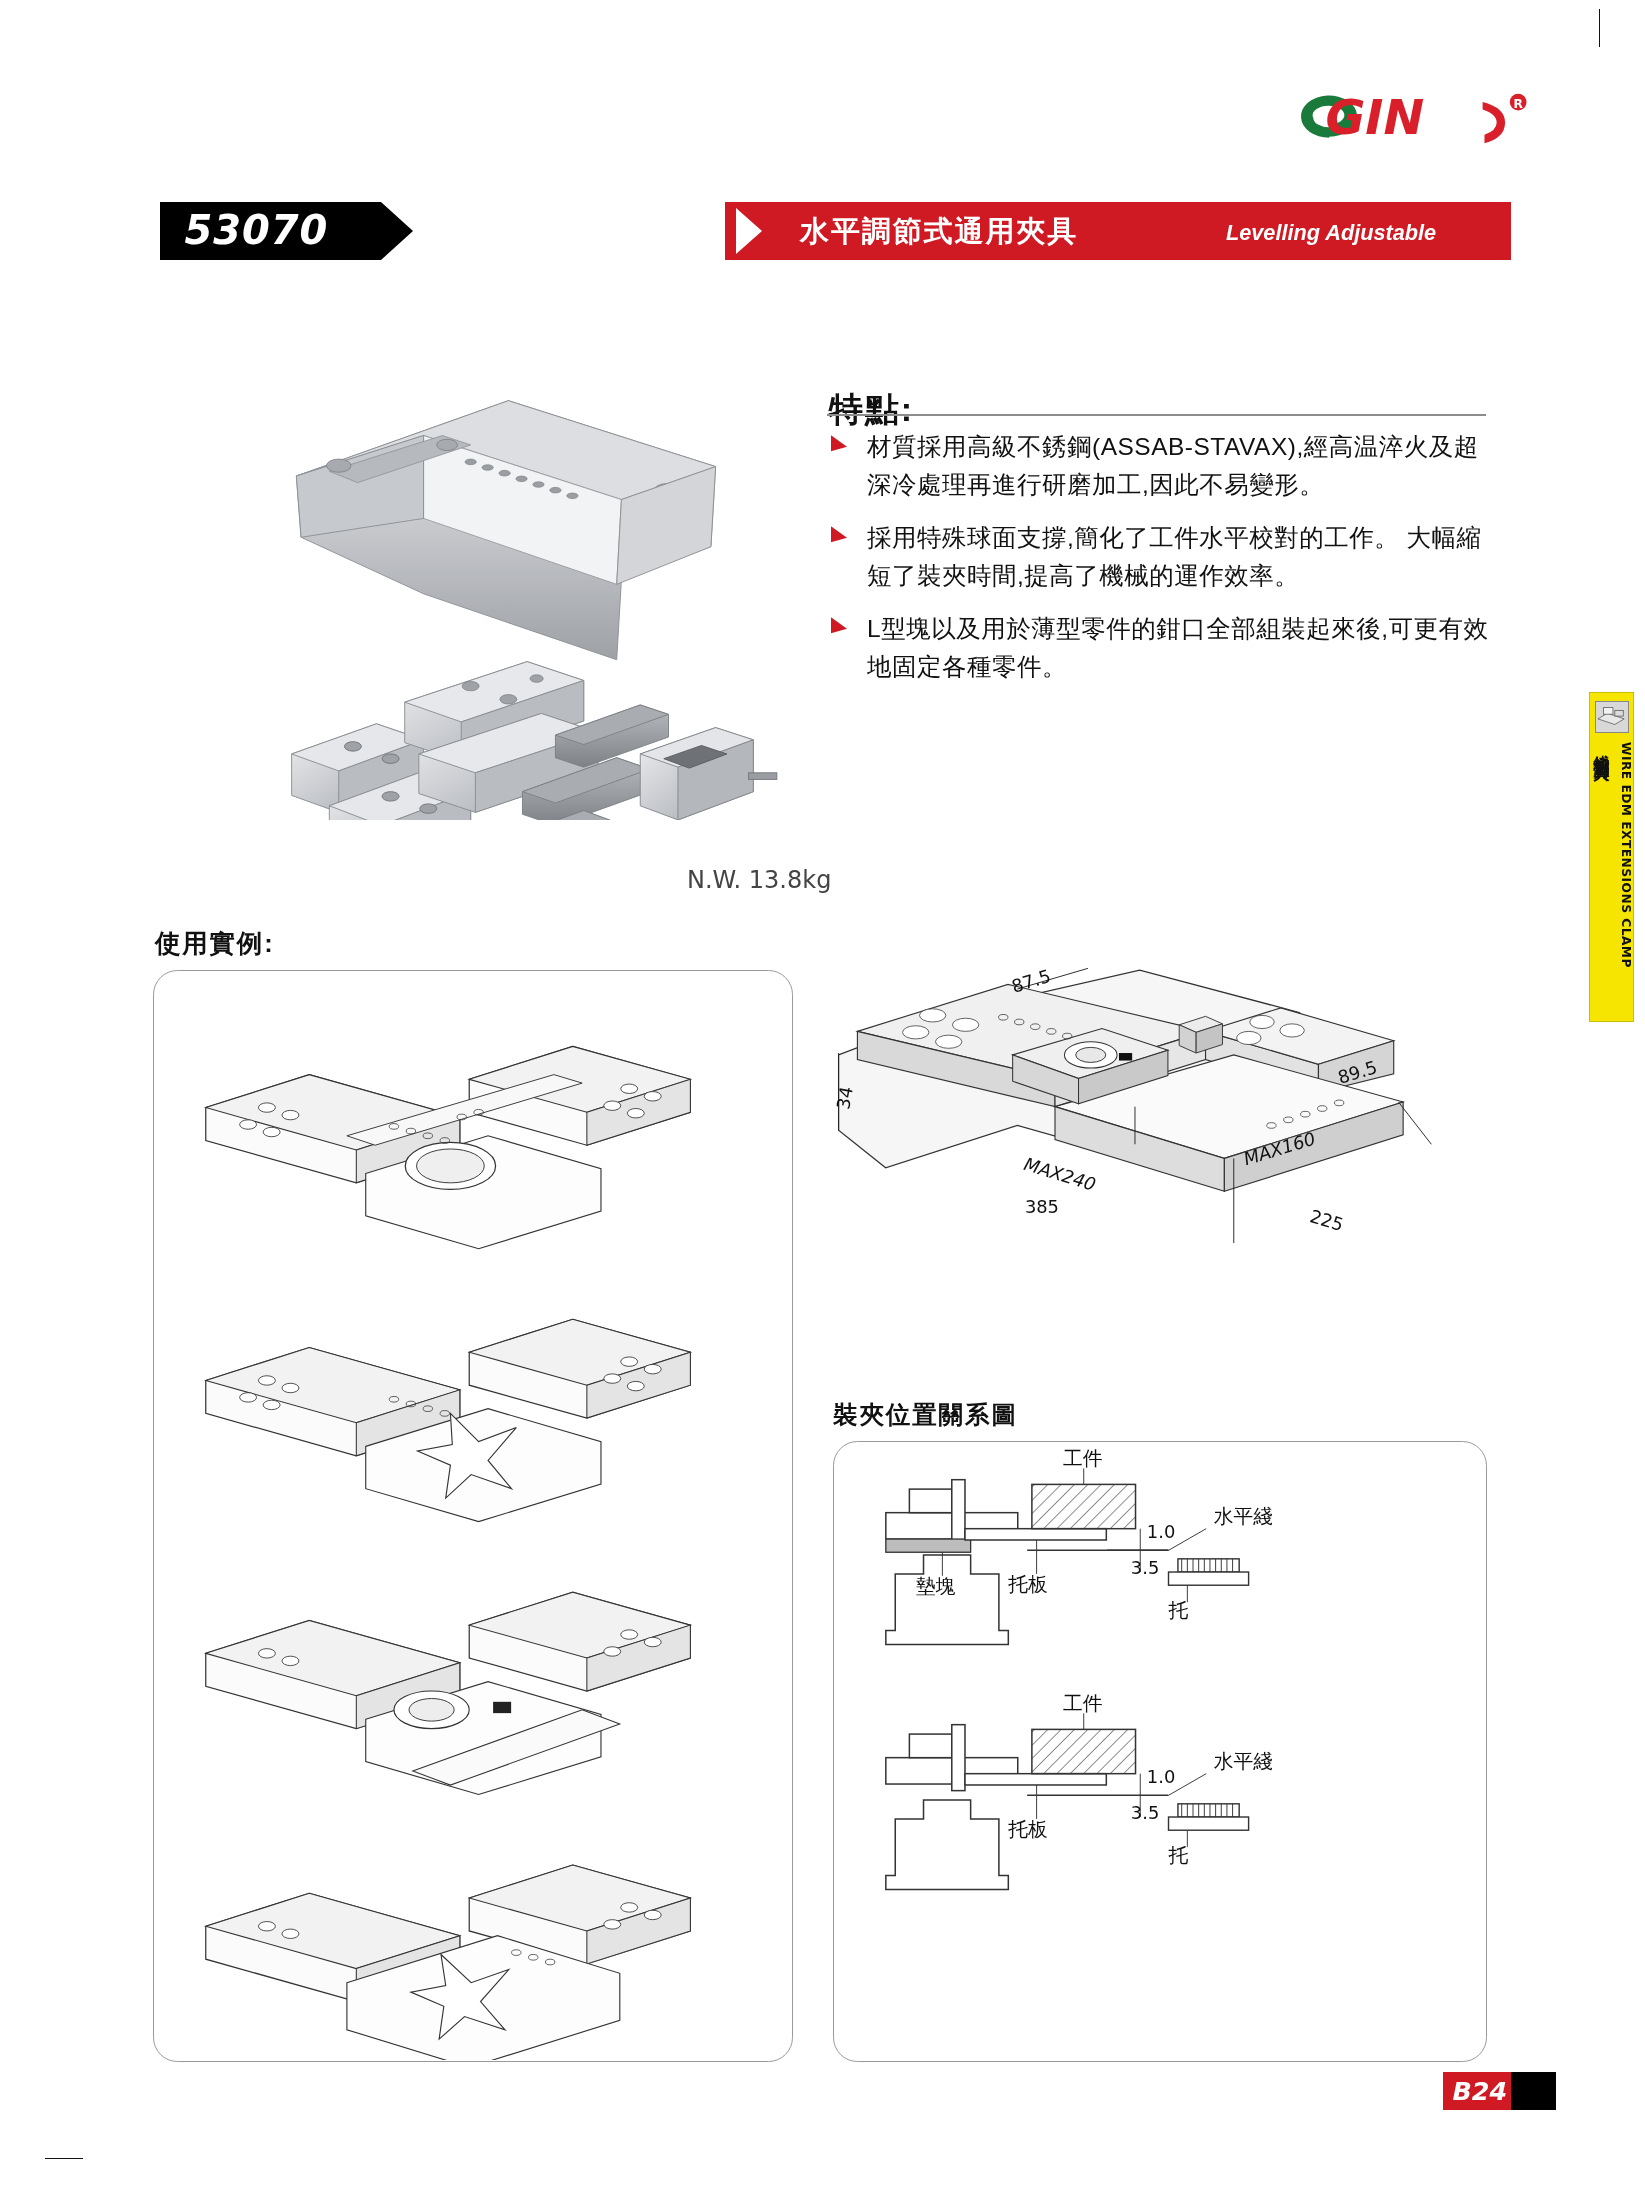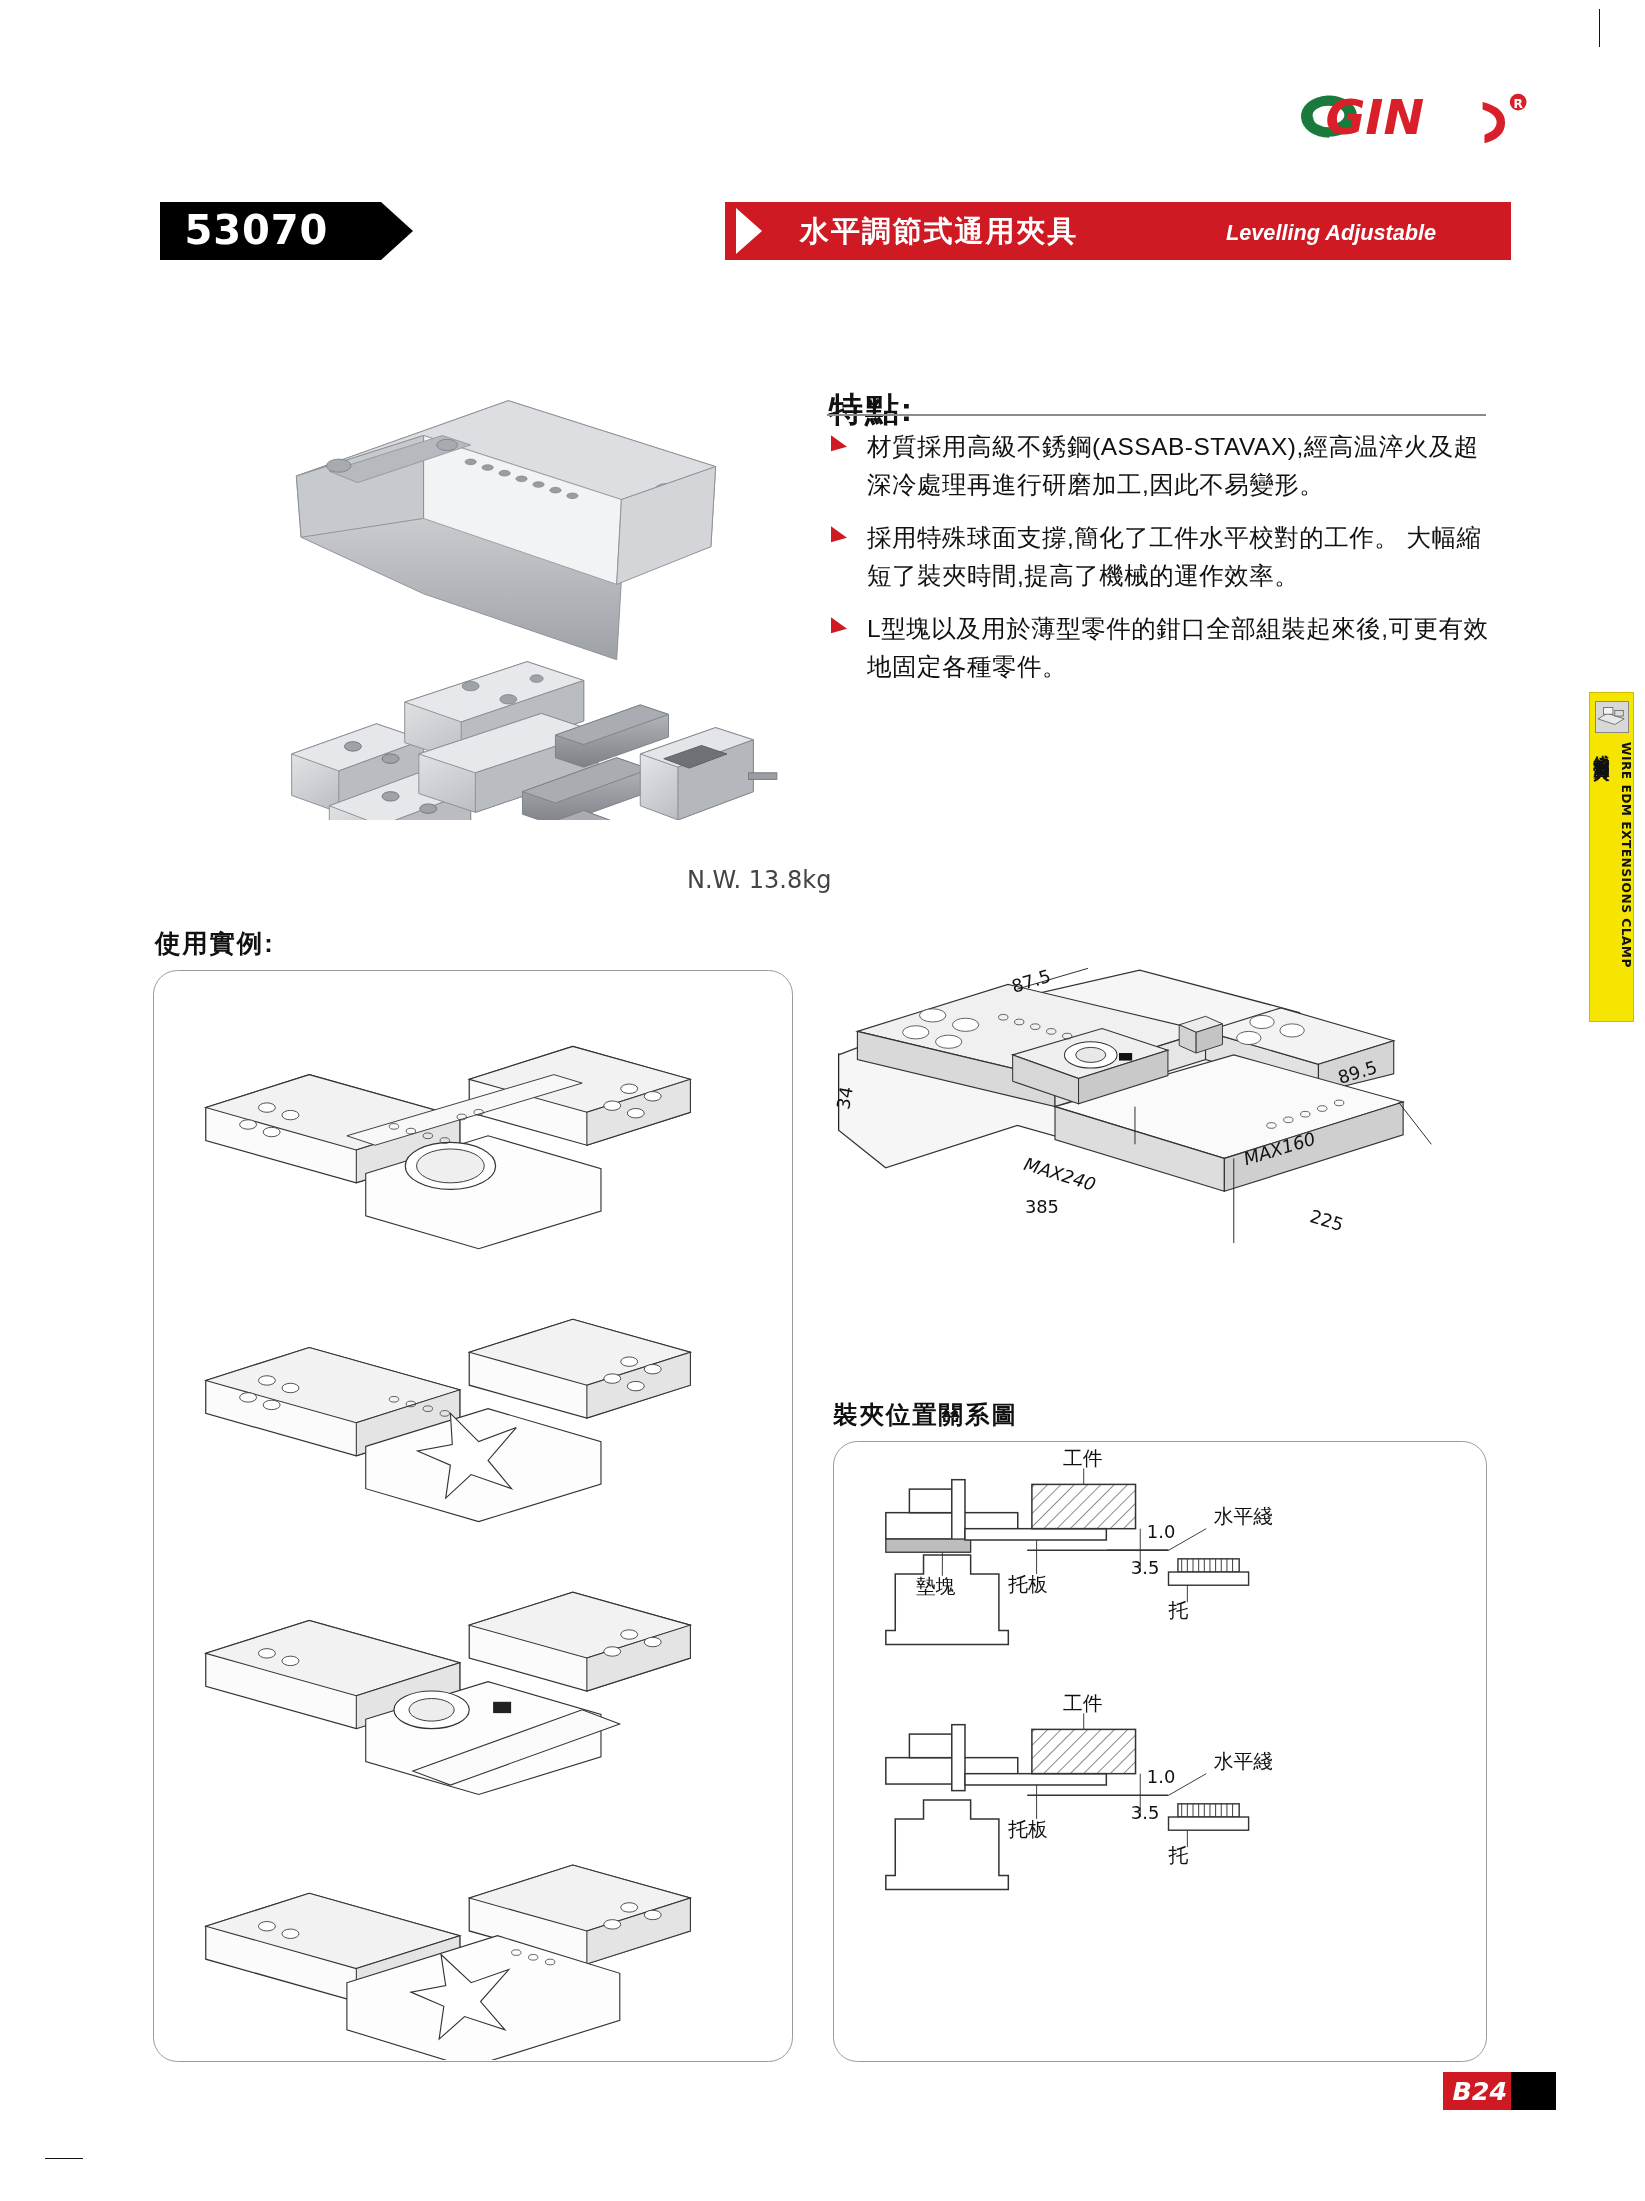--- a/index.html
+++ b/index.html
@@ -40,21 +40,21 @@
     border-top: 29px solid transparent;
     border-bottom: 29px solid transparent;
     border-left: 32px solid #000;
   }
   .hdr-rest {
     position:absolute; left:565px; top:0; right:0; height:58px;
     background:#cf1a24;
   }
   .hdr-code {
     position:absolute; left:24.5px; top:0; height:59px; line-height:56px;
-    color:#fff; font-size:40px; font-weight:bold; 
+    color:#fff; font-size:40px; font-weight:bold; font-style:italic;
     letter-spacing:0.9px;
     font-family:"DejaVu Sans", sans-serif;
   }
   .hdr-model {
     position:absolute; left:275px; top:0; height:58px; line-height:58px;
     color:#fff; font-size:27px; font-weight:bold; letter-spacing:0.9px;
     font-family:"DejaVu Sans", sans-serif;
   }
   .hdr-cn {
     position:absolute; left:640px; top:0; height:58px; line-height:58px;

